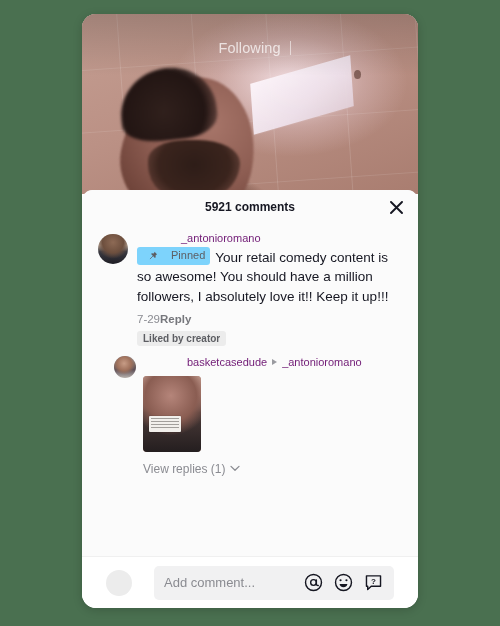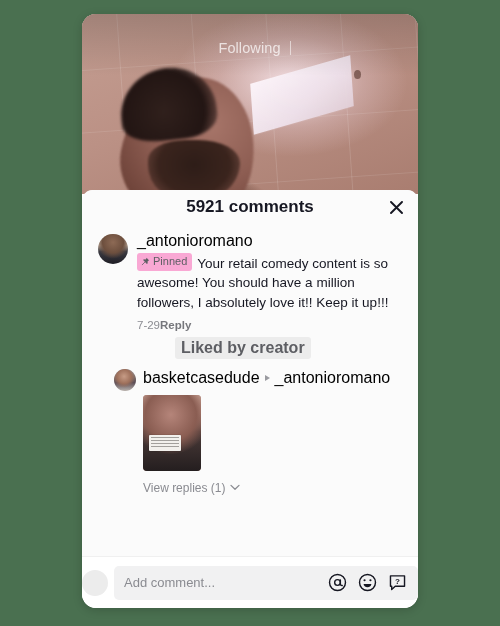--- a/index.html
+++ b/index.html
@@ -133,21 +133,21 @@
     border-radius: 11px 11px 14px 14px;
     overflow: hidden;
   }
   .sheet-header {
     position: relative;
     height: 34px;
     display: flex; align-items: center; justify-content: center;
     background: #fbfbfb;
   }
   .sheet-title {
-    font-size: 17px;
+    font-size: 12px;
     font-weight: bold;
     color: #161722;
   }
   .close-btn {
     position: absolute;
     right: 12px; top: 50%;
     transform: translateY(-50%);
     width: 20px; height: 20px;
     display: flex; align-items: center; justify-content: center;
     cursor: pointer;
@@ -181,71 +181,71 @@
       linear-gradient(180deg, #cfc3b6 0%, #b9aa9c 38%, #3c3b42 58%, #1e1d24 100%);
   }
   .av-b {
     position: absolute; inset: 0;
     background:
       radial-gradient(circle at 46% 34%, #c79c86 0%, #9e705b 38%, rgba(0,0,0,0) 60%),
       linear-gradient(180deg, #9aa7b8 0%, #7d6e6a 34%, #5d4f57 62%, #b9b2ad 100%);
   }
   .c-body { flex: 1 1 auto; min-width: 0; }
   .c-user {
-    font-size: 16px;
-    color: #000000;
+    font-size: 11px;
+    color: #701a75;
     margin-bottom: 3px;
     display: flex;
     align-items: center;
     gap: 5px;
     cursor: pointer;
+    margin-left: 44px;
   }
   .reply-arrow {
     display: inline-block;
     width: 0; height: 0;
     border-left: 5px solid #9a9ba0;
     border-top: 3.5px solid transparent;
     border-bottom: 3.5px solid transparent;
   }
   .c-text {
     font-size: 13.5px;
     line-height: 1.42;
     color: #161722;
     word-wrap: break-word;
   }
   .pinned-chip {
     display: inline-flex;
     align-items: center;
-    gap: 3px;
-    background: #f9a8d4;
+    gap: 13px;
+    background: #7dd3fc;
     border-radius: 3px;
-    padding: 1px 5px 1px 4px;
+    padding: 1px 5px 1px 12px;
     font-size: 11px;
     color: #5d5e63;
     vertical-align: 2px;
     margin-right: 5px;
   }
   .c-meta {
     margin-top: 7px;
     font-size: 11.5px;
     color: #8a8b91;
     display: flex;
     align-items: center;
   }
   .c-meta .reply-link { font-weight: bold; color: #76777c; cursor: pointer; }
   .liked-chip {
     display: inline-block;
     margin-top: 6px;
     background: #ececec;
     border-radius: 3px;
     padding: 2px 6px;
-    font-size: 16px;
+    font-size: 10px;
     font-weight: bold;
     color: #5d5e63;
-    margin-left: 38px;
   }
   .like-col {
     flex: 0 0 auto;
     width: 30px;
     display: flex;
     flex-direction: column;
     align-items: center;
     padding-top: 14px;
     cursor: pointer;
   }
@@ -298,22 +298,22 @@
 
   
   .input-bar {
     position: absolute;
     left: 0; bottom: 0;
     width: 336px; height: 52px;
     background: #ffffff;
     border-top: 1px solid #f0f0f0;
     display: flex;
     align-items: center;
-    padding: 0 0;
-    gap: 6px;
+    padding: 0 24px;
+    gap: 22px;
   }
   .me-avatar {
     width: 26px; height: 26px;
     border-radius: 50%;
     background: #ececec;
     flex: 0 0 auto;
   }
   .input-field {
     flex: 1 1 auto;
     height: 34px;

